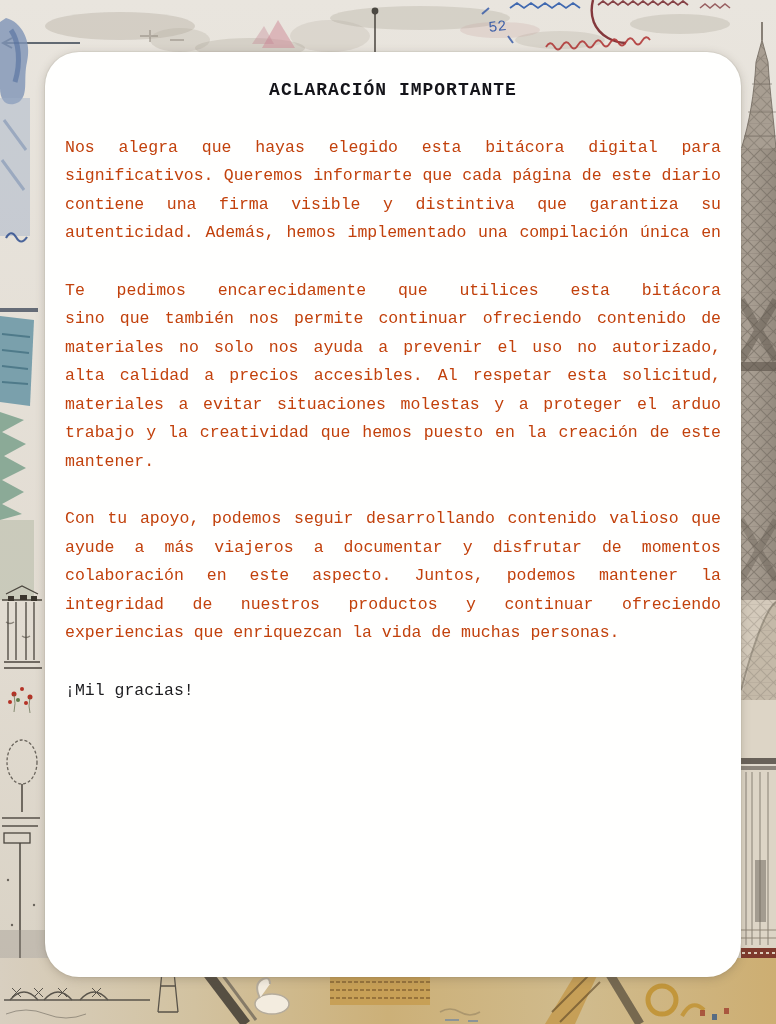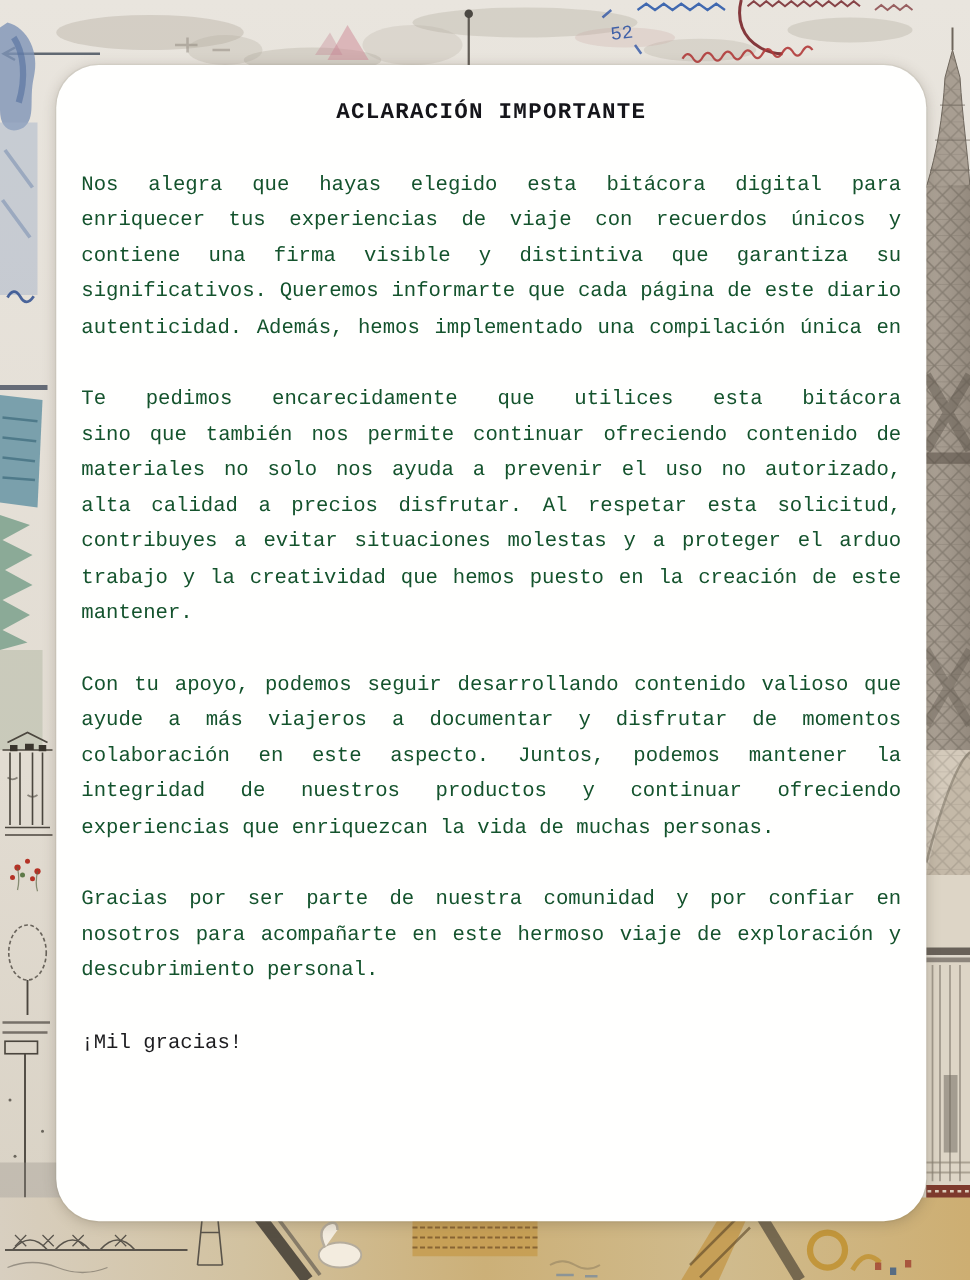--- a/index.html
+++ b/index.html
@@ -13,21 +13,21 @@
     position:absolute;left:45px;top:52px;width:696px;height:925px;
     background:#fffffe;border-radius:34px;box-sizing:border-box;
     padding:24px 20px 0 20px;
     box-shadow:0 2px 10px rgba(90,80,65,.28),0 0 0 1px rgba(120,110,95,.08);
   }
   .title{
     margin:0 0 29px 0;text-align:center;
     font-size:18px;font-weight:bold;letter-spacing:1px;
     line-height:28.5px;color:#15151a;
   }
-  .para{margin:0 0 29px 0;font-size:16.5px;line-height:28.5px;color:#14532d;}
+  .para{margin:0 0 29px 0;font-size:16.5px;line-height:28.5px;color:#c2410c;}
   .jline{text-align:justify;text-align-last:justify;text-justify:inter-word;white-space:normal;}
   .jline.last{text-align-last:left;}
   .closing{
     margin:0;font-size:16.5px;line-height:28.5px;color:#1c1c1f;
   }
 </style>
 </head>
 <body>
 
 <svg class="bg" viewBox="0 0 776 1024" xmlns="http://www.w3.org/2000/svg">
@@ -177,40 +177,34 @@
     <rect x="700" y="1010" width="5" height="6" fill="#a04030" opacity="0.8"></rect>
     <rect x="712" y="1014" width="5" height="6" fill="#3a5a86" opacity="0.8"></rect>
     <rect x="724" y="1008" width="5" height="6" fill="#a04030" opacity="0.8"></rect>
   </g>
 </svg>
 
 <div class="card">
   <div class="title">ACLARACIÓN IMPORTANTE</div>
   <div class="para">
       <div class="jline">Nos alegra que hayas elegido esta bitácora digital para</div>
-      <div class="jline">enriquecer tus experiencias de viaje con recuerdos únicos y</div>
+      <div class="jline">significativos. Queremos informarte que cada página de este diario</div>
       <div class="jline">contiene una firma visible y distintiva que garantiza su</div>
-      <div class="jline">significativos. Queremos informarte que cada página de este diario</div>
       <div class="jline">autenticidad. Además, hemos implementado una compilación única en</div>
     </div>
   <div class="para">
       <div class="jline">Te pedimos encarecidamente que utilices esta bitácora</div>
       <div class="jline">sino que también nos permite continuar ofreciendo contenido de</div>
       <div class="jline">materiales no solo nos ayuda a prevenir el uso no autorizado,</div>
-      <div class="jline">alta calidad a precios disfrutar. Al respetar esta solicitud,</div>
-      <div class="jline">contribuyes a evitar situaciones molestas y a proteger el arduo</div>
+      <div class="jline">alta calidad a precios accesibles. Al respetar esta solicitud,</div>
+      <div class="jline">materiales a evitar situaciones molestas y a proteger el arduo</div>
       <div class="jline">trabajo y la creatividad que hemos puesto en la creación de este</div>
       <div class="jline last">mantener.</div>
     </div>
   <div class="para">
       <div class="jline">Con tu apoyo, podemos seguir desarrollando contenido valioso que</div>
       <div class="jline">ayude a más viajeros a documentar y disfrutar de momentos</div>
       <div class="jline">colaboración en este aspecto. Juntos, podemos mantener la</div>
       <div class="jline">integridad de nuestros productos y continuar ofreciendo</div>
       <div class="jline last">experiencias que enriquezcan la vida de muchas personas.</div>
     </div>
-  <div class="para">
-      <div class="jline">Gracias por ser parte de nuestra comunidad y por confiar en</div>
-      <div class="jline">nosotros para acompañarte en este hermoso viaje de exploración y</div>
-      <div class="jline last">descubrimiento personal.</div>
-    </div>
   <div class="closing">¡Mil gracias!</div>
 </div>
 
 </body></html>

